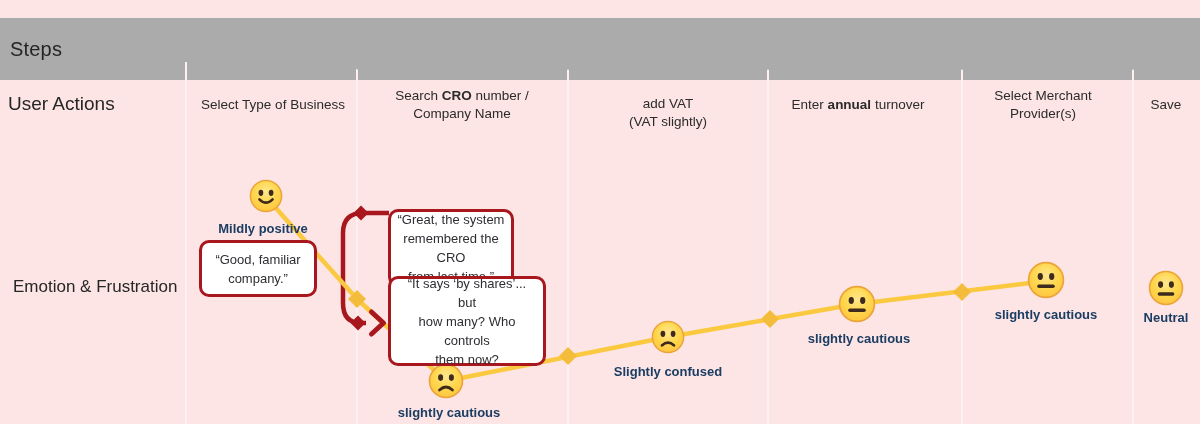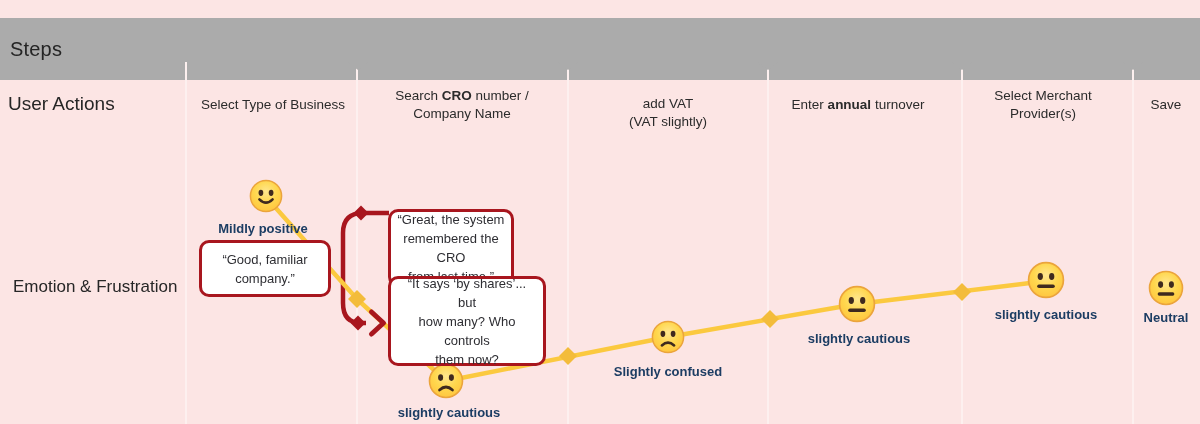--- a/index.html
+++ b/index.html
@@ -182,21 +182,21 @@
             </radialGradient>
           </defs>
       <circle cx="18" cy="18" r="16.5" fill="url(#g5)" stroke="#EBA43C" stroke-width="1.6"></circle>
       <ellipse cx="12.6" cy="14.6" rx="2.5" ry="3.3" fill="#3F2A1E"></ellipse>
       <ellipse cx="23.4" cy="14.6" rx="2.5" ry="3.3" fill="#3F2A1E"></ellipse>
       <path d="M 11.3 24 L 24.7 24" fill="none" stroke="#3F2A1E" stroke-width="3.3" stroke-linecap="round"></path>
     </svg></div>
       <div class="emo-label" style="left: 1166px; top: 317px;">Neutral</div>
     </div>
   <div id="bubbles">
-      <div class="bubble" style="left: 199px; top: 240px; width: 132px; height: 57px;">
+      <div class="bubble" style="left: 199px; top: 240px; width: 118px; height: 57px;">
         <div>“Good, familiar</div>
         <div>company.”</div>
       </div>
       <div class="bubble" style="left: 388px; top: 175px; width: 126px; height: 78px; margin-top: 34px;">
         <div>“Great, the system</div>
         <div>remembered the CRO</div>
         <div>from last time.”</div>
       </div>
       <div class="bubble" style="left: 388px; top: 276px; width: 158px; height: 90px;">
         <div>“It says ‘by shares’... but</div>

